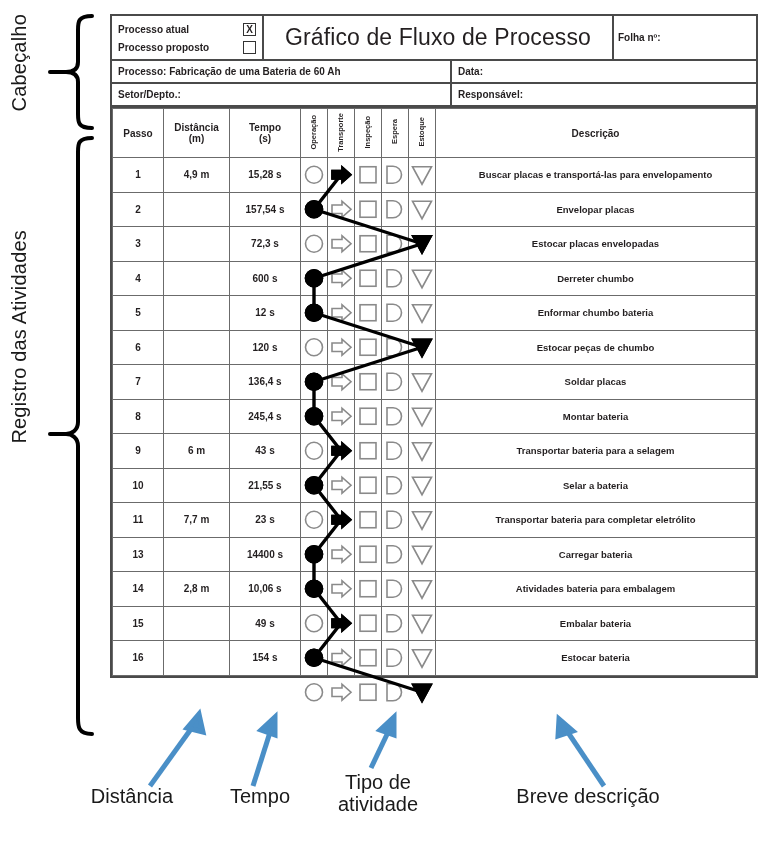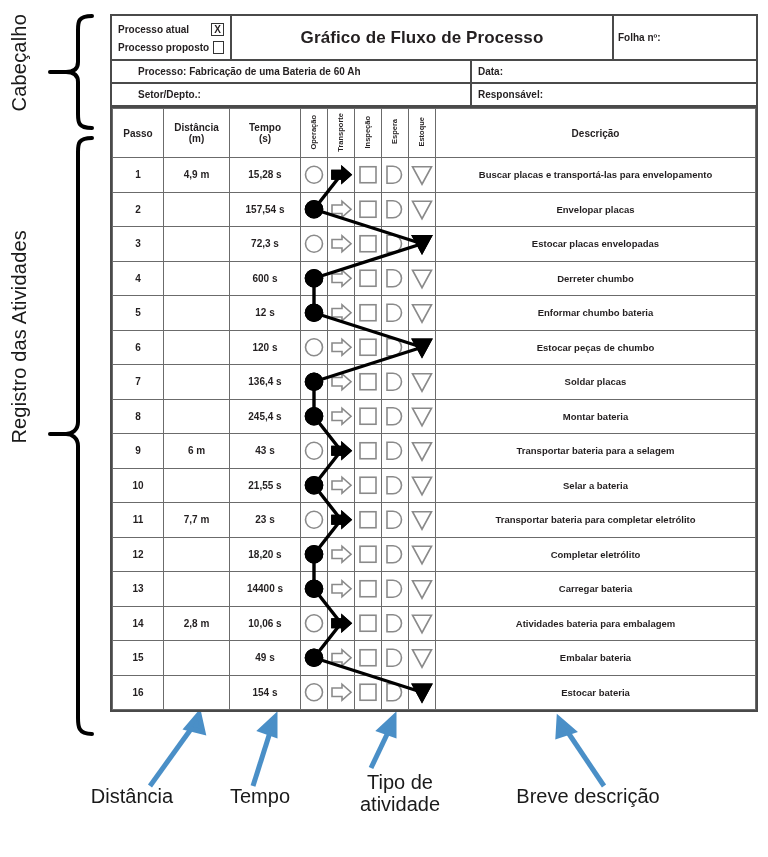--- a/index.html
+++ b/index.html
@@ -31,49 +31,49 @@
     left:110px;top:14px;
     width:648px;
     border:2px solid #4a4a4a;
     box-sizing:border-box;
     background:#fff;
   }
 
   
   .hdr-row1{display:flex;border-bottom:2px solid #4a4a4a;}
   .hdr-checks{
-    width:120px;box-sizing:border-box;
+    width:152px;box-sizing:border-box;
     border-right:2px solid #4a4a4a;
     padding:5px 6px 4px 6px;
   }
   .chk-line{display:flex;align-items:center;font-size:10px;font-weight:bold;margin:2px 0 5px 0;}
   .chk-line:last-child{margin-bottom:1px;}
   .chk-text{flex:1;white-space:nowrap;}
   .chk-box{
     width:13px;height:13px;
     border:1.5px solid #333;
     box-sizing:border-box;
     display:flex;align-items:center;justify-content:center;
     font-size:10px;font-weight:bold;line-height:1;
     margin-left:4px;
   }
   .hdr-title{
     flex:1;
     display:flex;align-items:center;justify-content:center;
-    font-size:17px;font-weight:bold;
+    font-size:23px;font-weight:normal;
     border-right:2px solid #4a4a4a;
     letter-spacing:.1px;
   }
   .hdr-folha{
     width:142px;box-sizing:border-box;
     display:flex;align-items:center;
     padding-left:4px;
     font-size:10px;font-weight:bold;
   }
-  .hdr-row2,.hdr-row3{display:flex;font-size:10px;font-weight:bold;padding-left:20px;}
+  .hdr-row2,.hdr-row3{display:flex;font-size:10px;font-weight:bold;}
   .hdr-row2{border-bottom:2px solid #4a4a4a;}
   .hdr-row3{border-bottom:3px solid #4a4a4a;}
   .hdr-cell-l{
     width:340px;box-sizing:border-box;
     border-right:2px solid #4a4a4a;
     padding:5px 0 5px 6px;
   }
   .hdr-cell-r{flex:1;padding:5px 0 5px 6px;}
 
   
@@ -118,21 +118,21 @@
   
   .annot{
     position:absolute;
     font-size:20px;
     color:#1a1a1a;
     text-align:center;
     line-height:1.08;
   }
   #an-dist{left:62px;top:786px;width:140px;}
   #an-tempo{left:205px;top:786px;width:110px;}
-  #an-tipo{left:340px;top:772px;width:120px;}
+  #an-tipo{left:318px;top:772px;width:120px;}
   #an-desc{left:468px;top:786px;width:240px;}
 
   svg.overlay{position:absolute;left:0;top:0;pointer-events:none;}
 </style>
 </head>
 <body>
 
 <div class="side-label" id="lbl-cabecalho">Cabeçalho</div>
 <div class="side-label" id="lbl-registro">Registro das Atividades</div>
 
@@ -336,31 +336,20 @@
           <tr>
             <td class="c-passo">11</td>
             <td class="c-dist">7,7 m</td>
             <td class="c-tempo">23 s</td>
             <td class="c-sym symcell"></td>
             <td class="c-sym symcell"></td>
             <td class="c-sym symcell"></td>
             <td class="c-sym symcell"></td>
             <td class="c-sym symcell"></td>
             <td class=" desc">Transportar bateria para completar eletrólito</td>
-          </tr>
-          <tr>
-            <td class="c-passo">12</td>
-            <td class="c-dist"></td>
-            <td class="c-tempo">18,20 s</td>
-            <td class="c-sym symcell"></td>
-            <td class="c-sym symcell"></td>
-            <td class="c-sym symcell"></td>
-            <td class="c-sym symcell"></td>
-            <td class="c-sym symcell"></td>
-            <td class=" desc">Completar eletrólito</td>
           </tr>
           <tr>
             <td class="c-passo">13</td>
             <td class="c-dist"></td>
             <td class="c-tempo">14400 s</td>
             <td class="c-sym symcell"></td>
             <td class="c-sym symcell"></td>
             <td class="c-sym symcell"></td>
             <td class="c-sym symcell"></td>
             <td class="c-sym symcell"></td>

